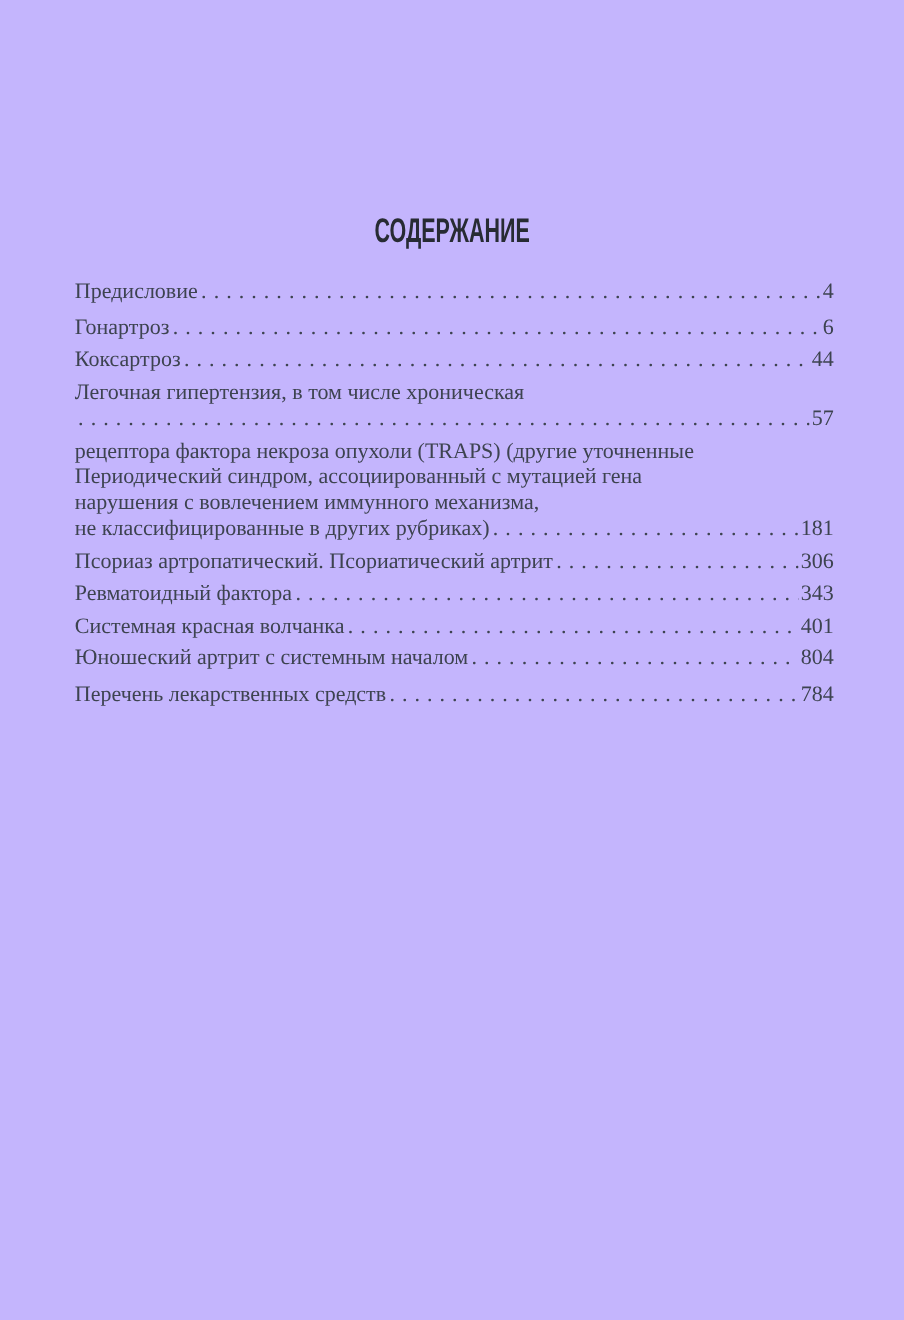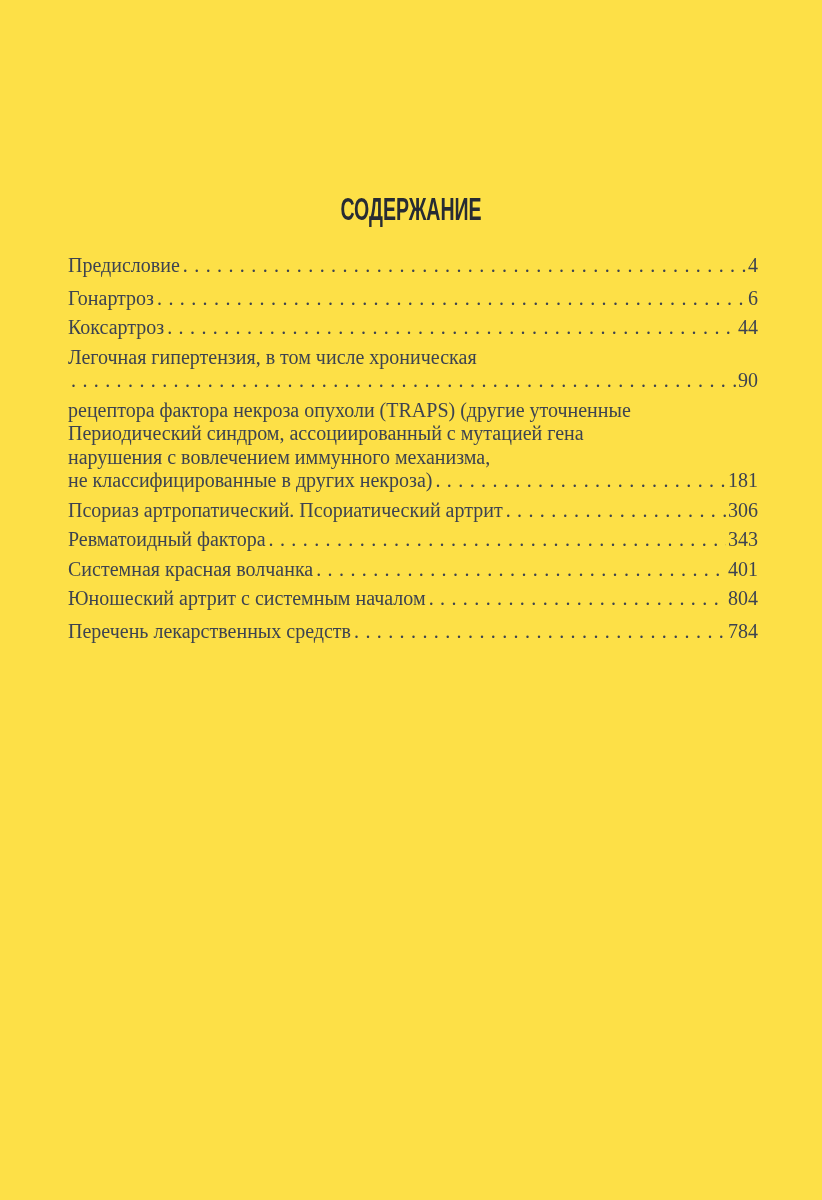--- a/index.html
+++ b/index.html
@@ -9,21 +9,21 @@
   }
   body {
     width: 822px;
     height: 1200px;
     position: relative;
     overflow: hidden;
   }
   .page {
     position: absolute;
     inset: 0;
-    background: #fde047;
+    background: #c4b5fd;
     padding-left: 28px;
   }
   .title-row {
     position: absolute;
     top: 194px;
     left: 0;
     width: 822px;
     text-align: center;
   }
   .toc-title {
@@ -118,32 +118,32 @@
       <span class="toc-page">44</span>
     </div>
   </div>
 
   <div class="toc-entry">
     <div class="wrap-lines">
             <div class="toc-line-text">Легочная гипертензия, в том числе хроническая</div>
           </div>
     <div class="toc-main">
       <span class="toc-dots">........................................................................................................................</span>
-      <span class="toc-page">90</span>
+      <span class="toc-page">57</span>
     </div>
   </div>
 
   <div class="toc-entry">
     <div class="wrap-lines">
             <div class="toc-line-text">рецептора фактора некроза опухоли (TRAPS) (другие уточненные</div>
             <div class="toc-line-text">Периодический синдром, ассоциированный с мутацией гена</div>
             <div class="toc-line-text">нарушения с вовлечением иммунного механизма,</div>
           </div>
     <div class="toc-main">
-      <span class="toc-label">не классифицированные в других некроза)</span>
+      <span class="toc-label">не классифицированные в других рубриках)</span>
       <span class="toc-dots">........................................................................................................................</span>
       <span class="toc-page">181</span>
     </div>
   </div>
 
   <div class="toc-entry">
     <div class="wrap-lines"></div>
     <div class="toc-main">
       <span class="toc-label">Псориаз артропатический. Псориатический артрит</span>
       <span class="toc-dots">........................................................................................................................</span>

